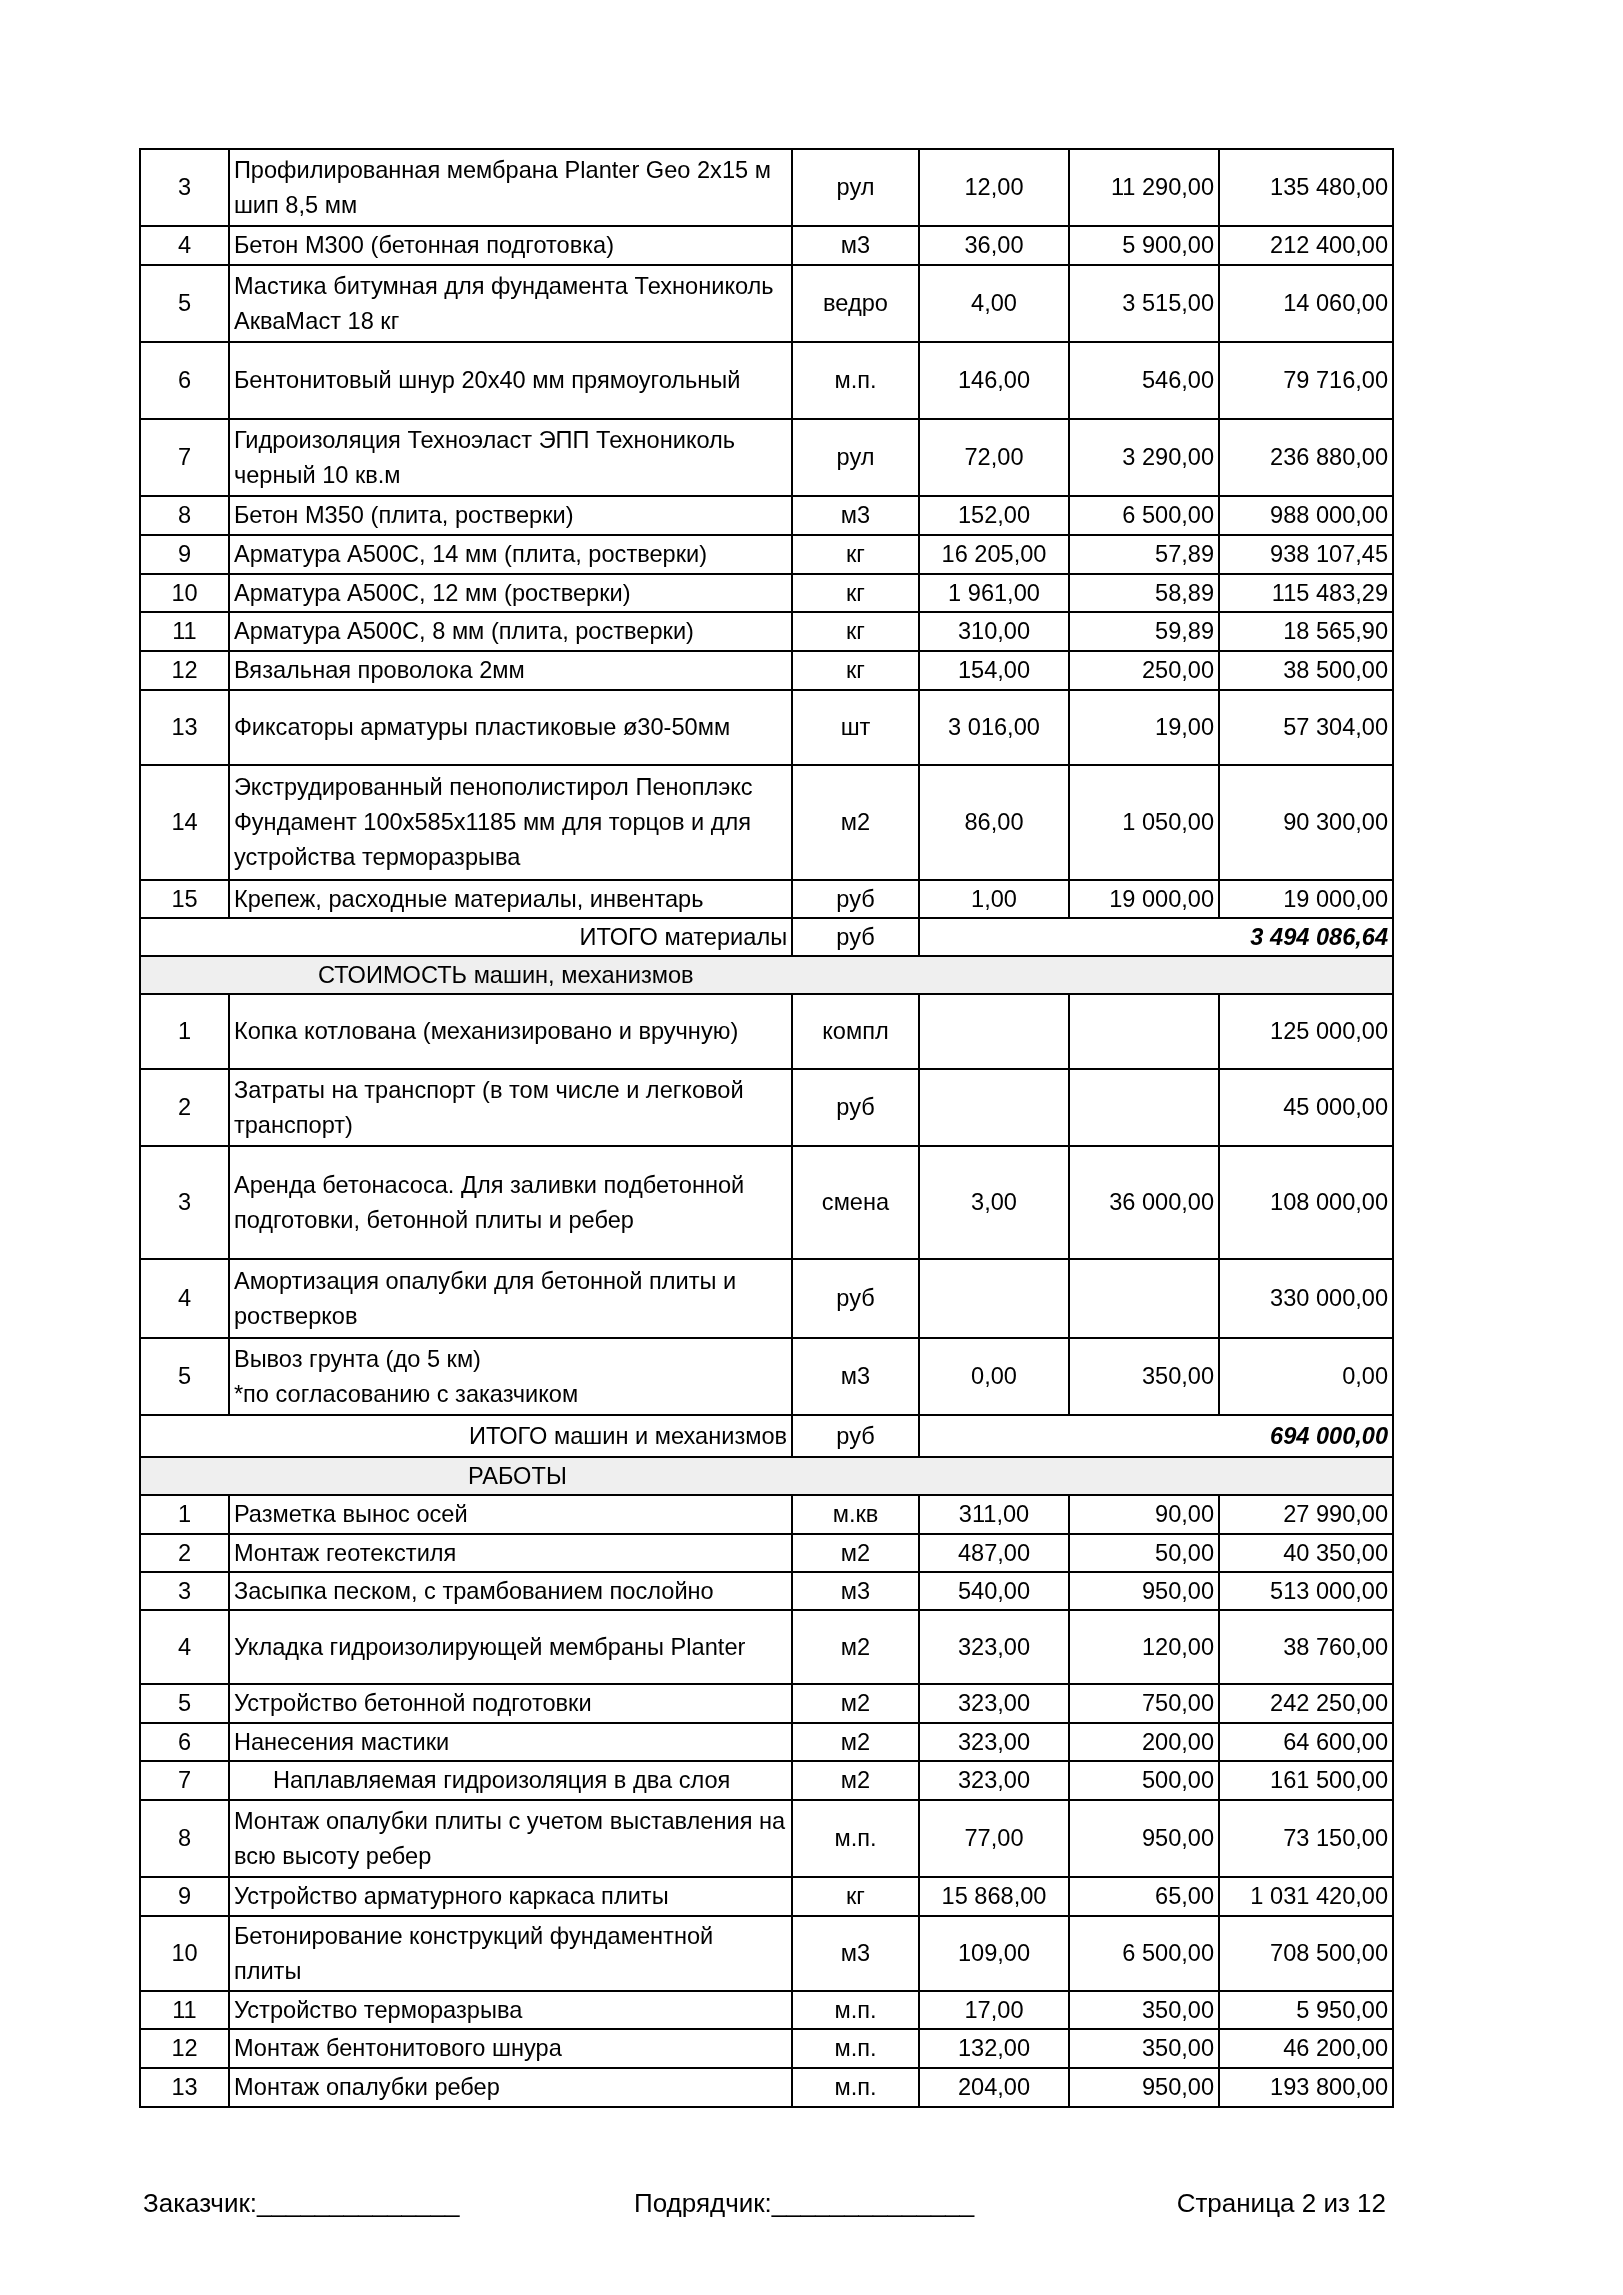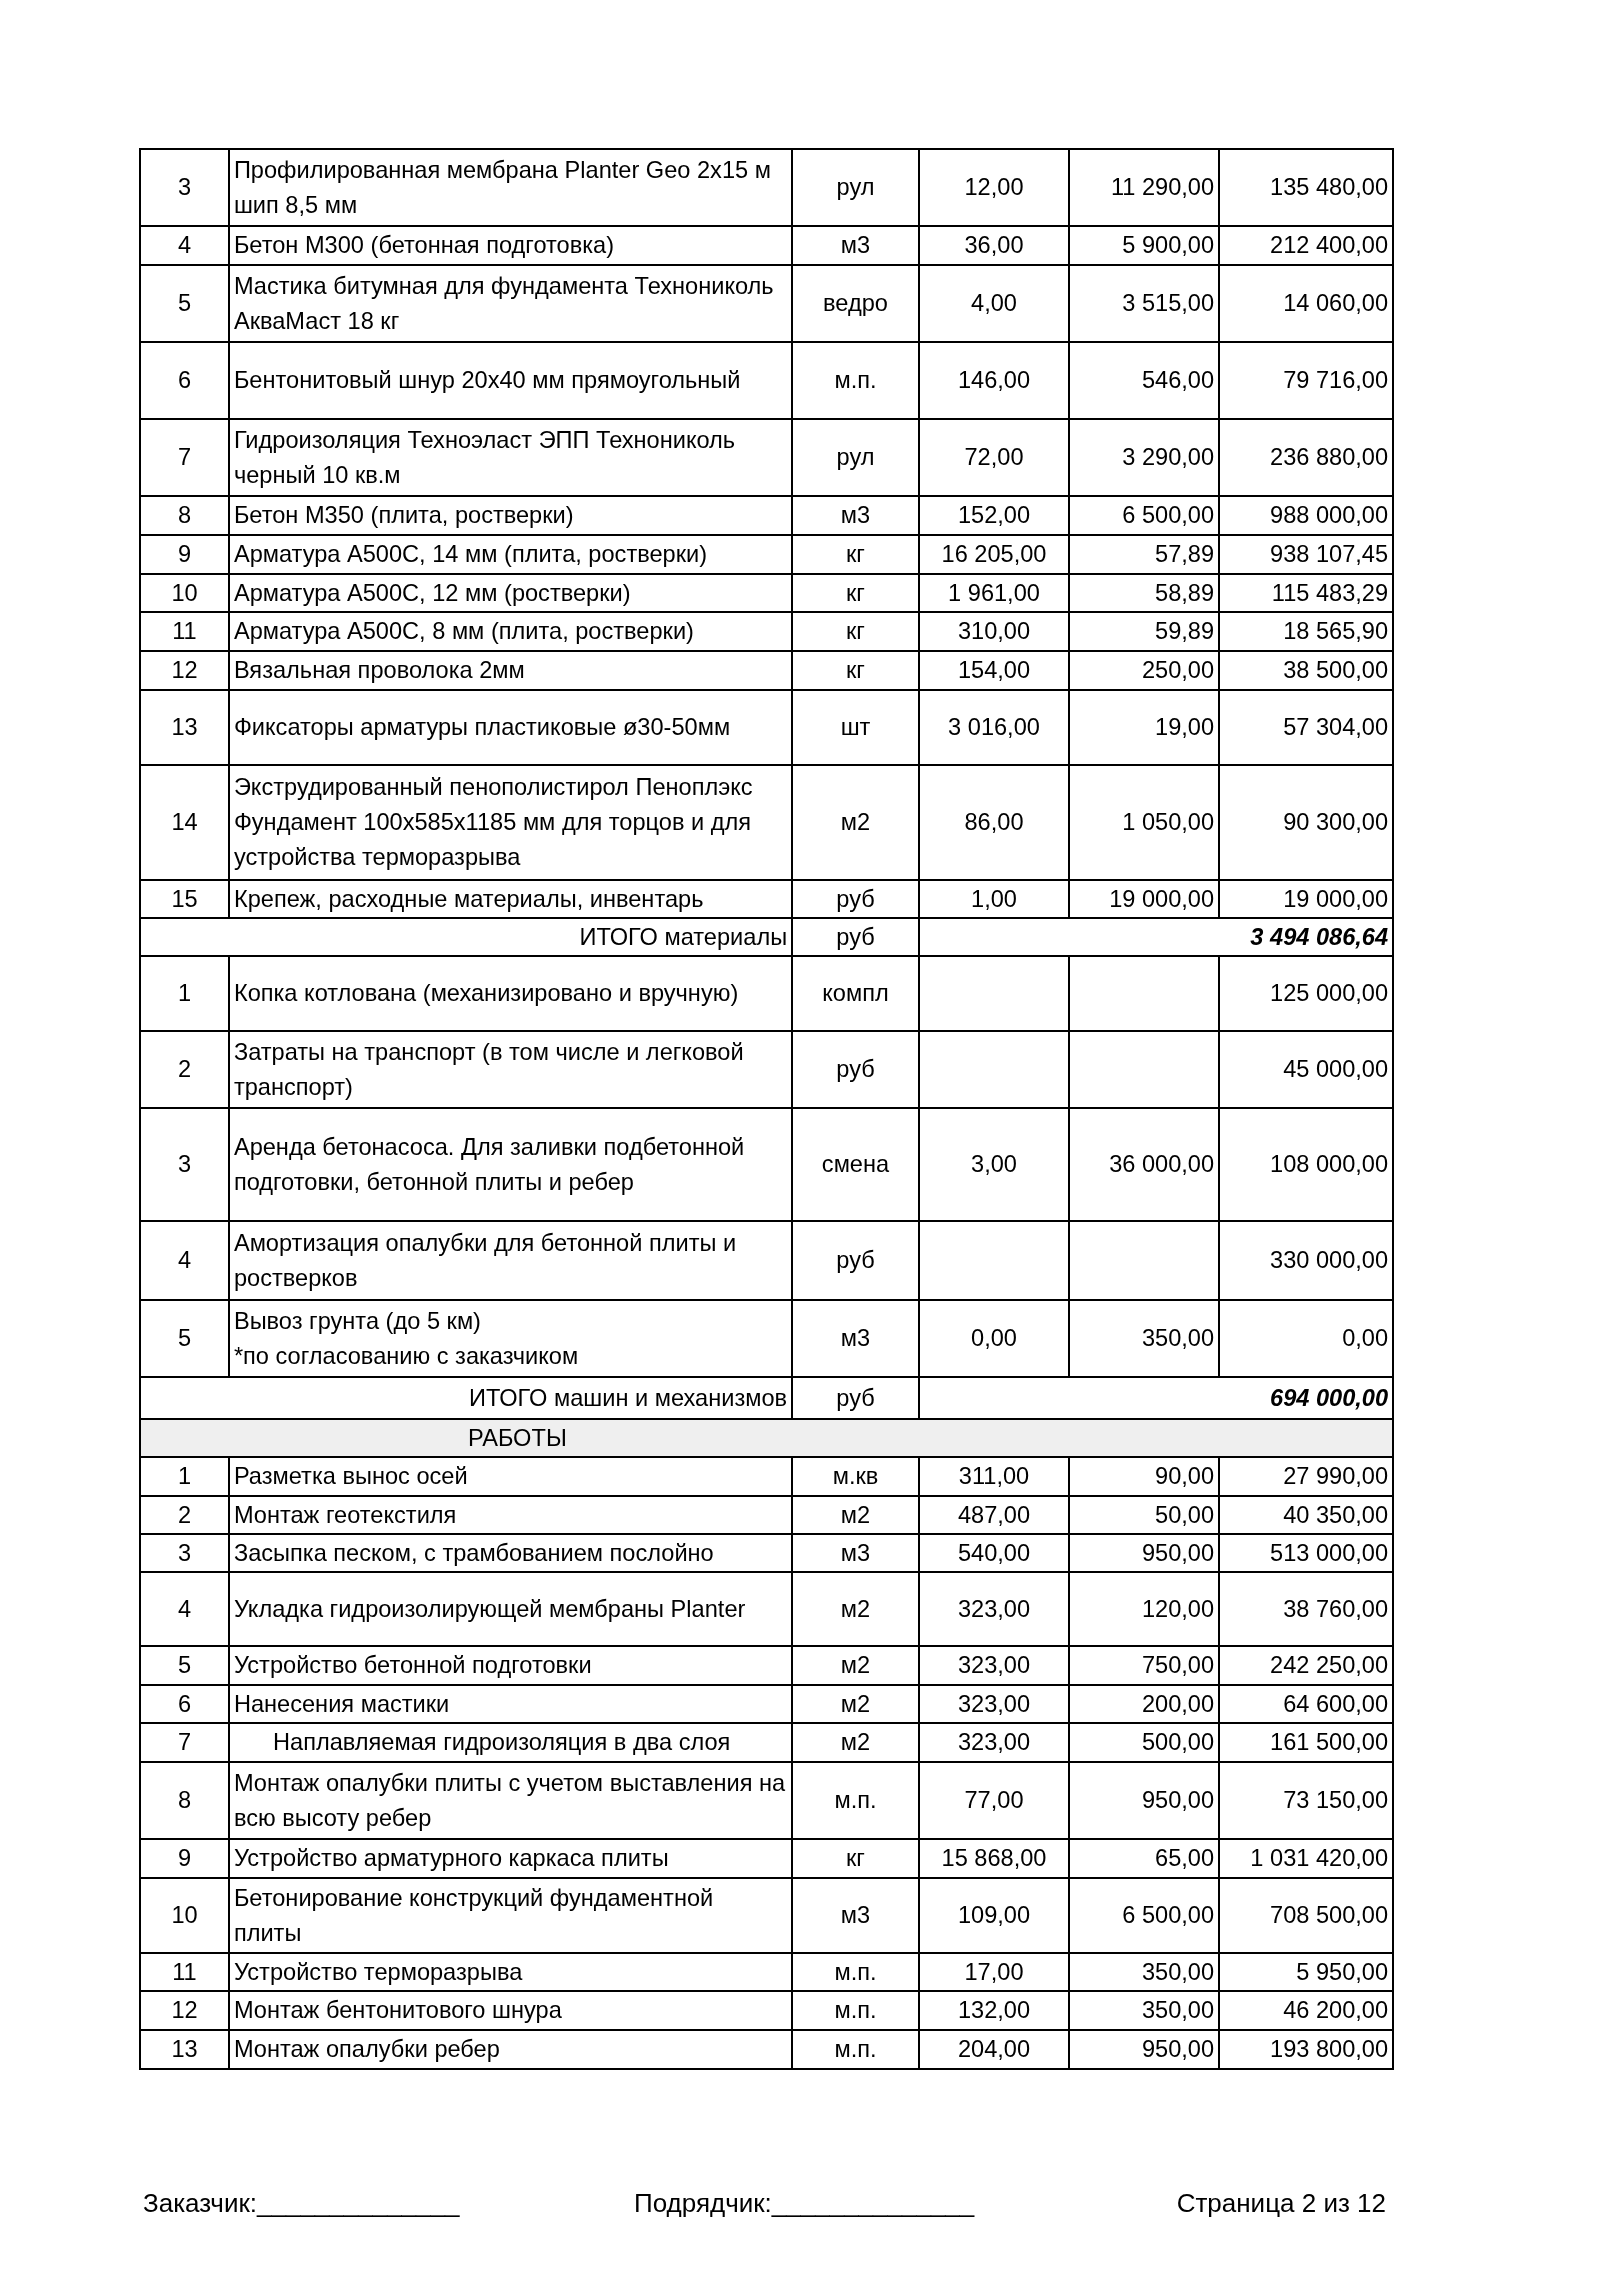--- a/index.html
+++ b/index.html
@@ -138,20 +138,23 @@
         <td class="c-unit">руб</td>
         <td class="c-qty">1,00</td>
         <td class="c-price">19 000,00</td>
         <td class="c-sum">19 000,00</td>
       </tr>
       <tr style="height: 38px;">
         <td colspan="2" class="total-label">ИТОГО материалы</td>
         <td class="c-unit">руб</td>
         <td colspan="3" class="total-value">3 494 086,64</td>
       </tr>
+      <tr class="section-row" style="height: 38px;">
+        <td colspan="6" style="padding-left:177px">СТОИМОСТЬ машин, механизмов</td>
+      </tr>
       <tr style="height: 75px;">
         <td class="c-num">1</td>
         <td class="c-name" style="white-space: pre-line;">Копка котлована (механизировано и вручную)</td>
         <td class="c-unit">компл</td>
         <td class="c-qty"></td>
         <td class="c-price"></td>
         <td class="c-sum">125 000,00</td>
       </tr>
       <tr style="height: 77px;">
         <td class="c-num">2</td>

